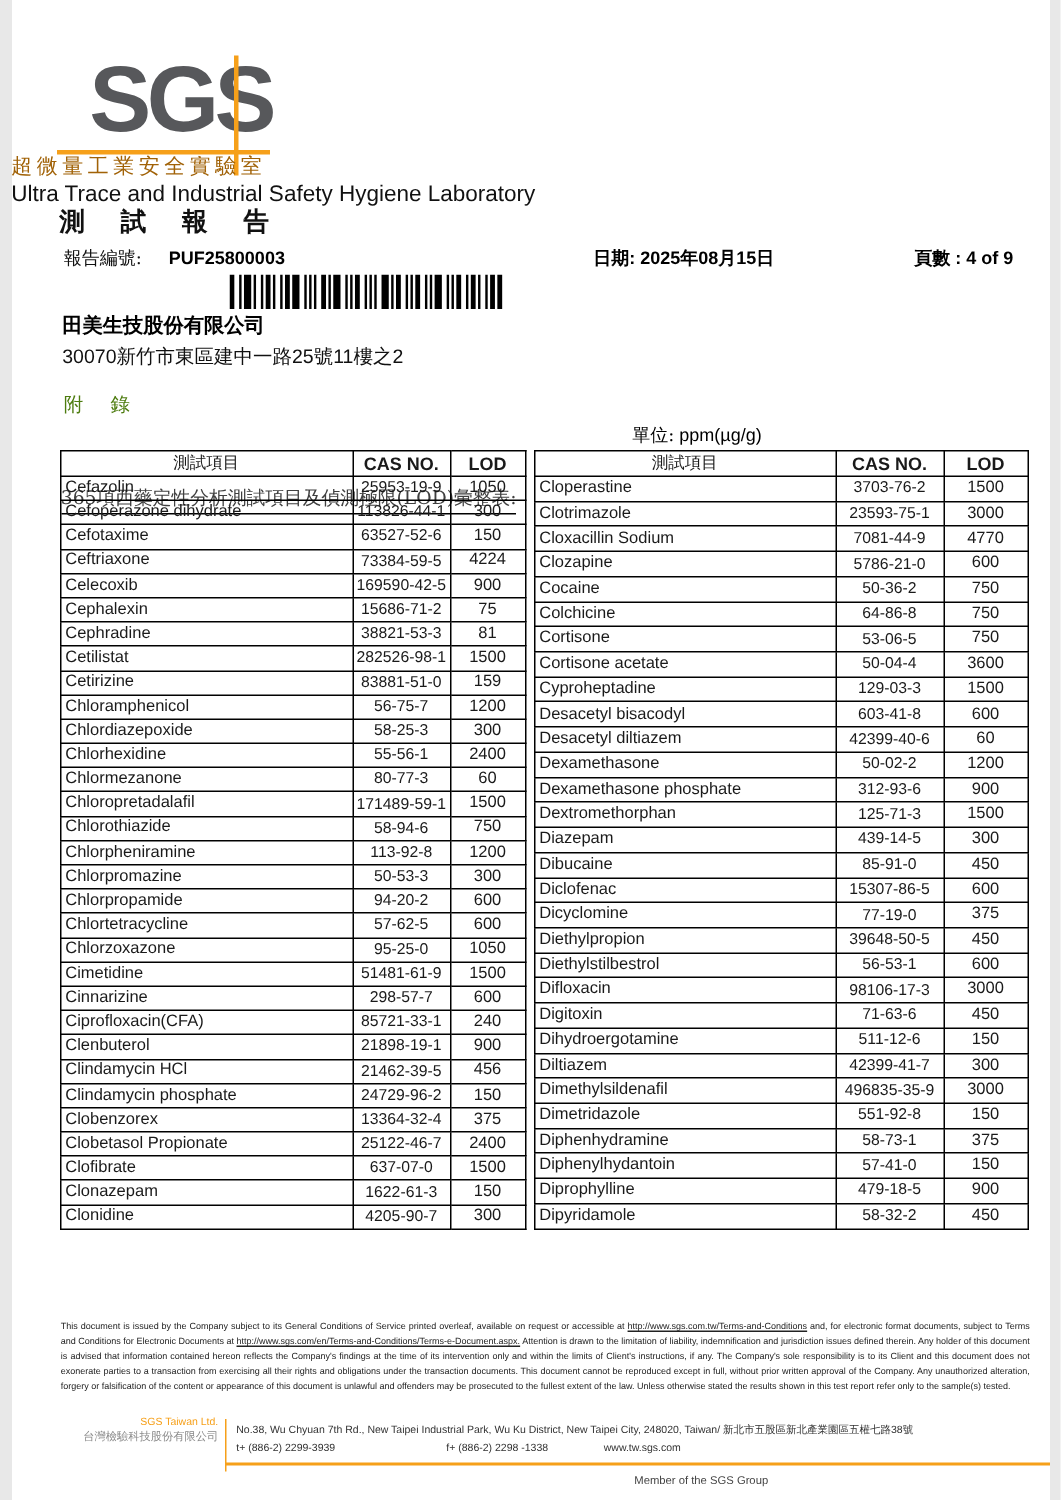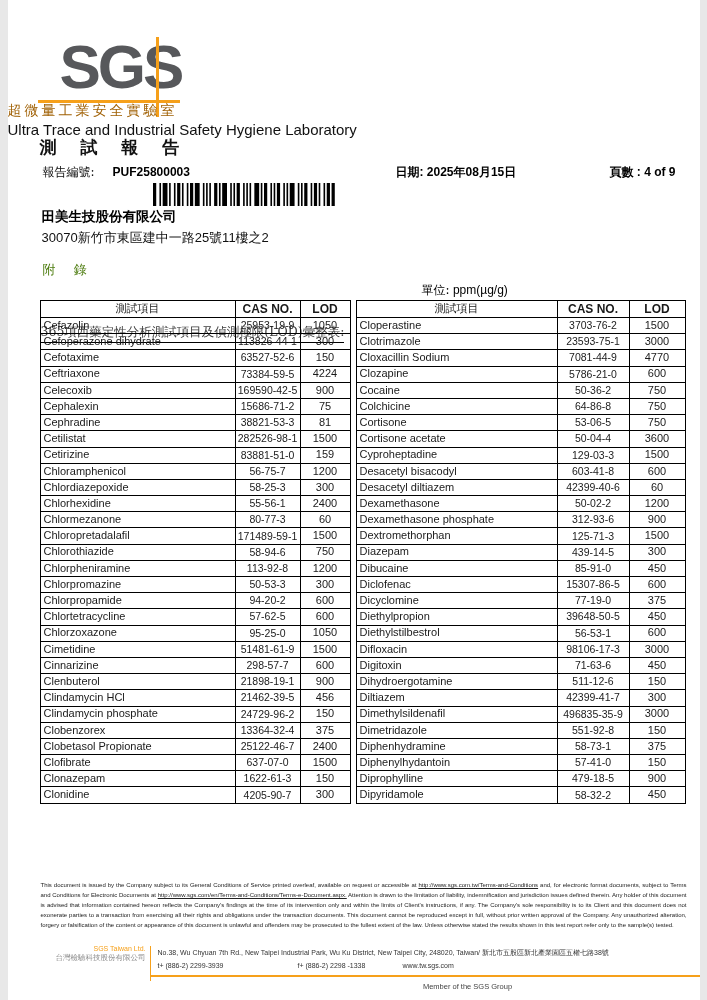--- a/index.html
+++ b/index.html
@@ -281,20 +281,25 @@
             <td class="c-item">Cimetidine</td>
             <td class="c-cas">51481-61-9</td>
             <td class="c-lod">1500</td>
           </tr>
           <tr>
             <td class="c-item">Cinnarizine</td>
             <td class="c-cas">298-57-7</td>
             <td class="c-lod">600</td>
           </tr>
           <tr>
+            <td class="c-item">Ciprofloxacin(CFA)</td>
+            <td class="c-cas">85721-33-1</td>
+            <td class="c-lod">240</td>
+          </tr>
+          <tr>
             <td class="c-item">Clenbuterol</td>
             <td class="c-cas">21898-19-1</td>
             <td class="c-lod">900</td>
           </tr>
           <tr>
             <td class="c-item">Clindamycin HCl</td>
             <td class="c-cas">21462-39-5</td>
             <td class="c-lod">456</td>
           </tr>
           <tr>

